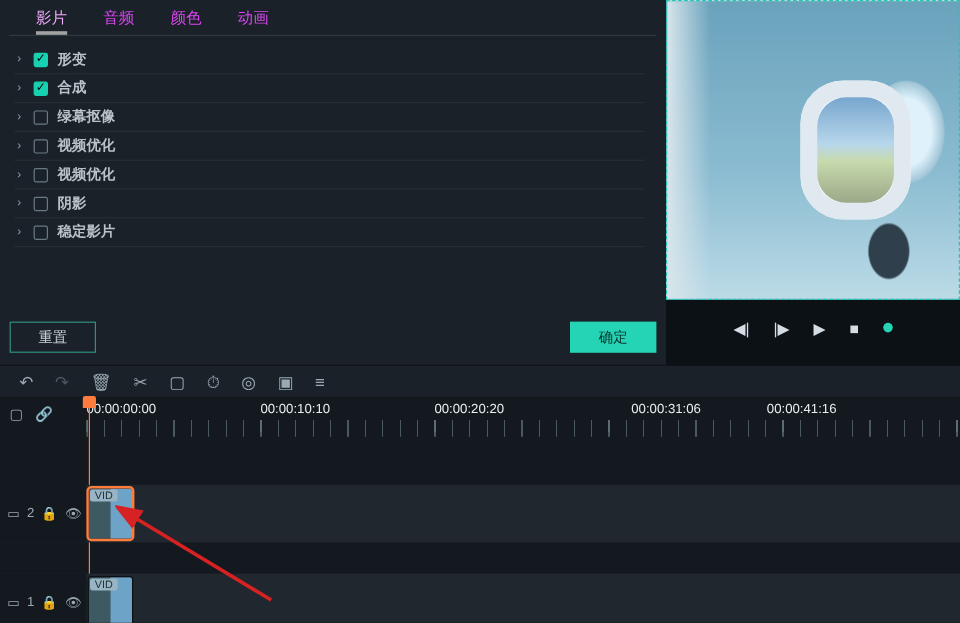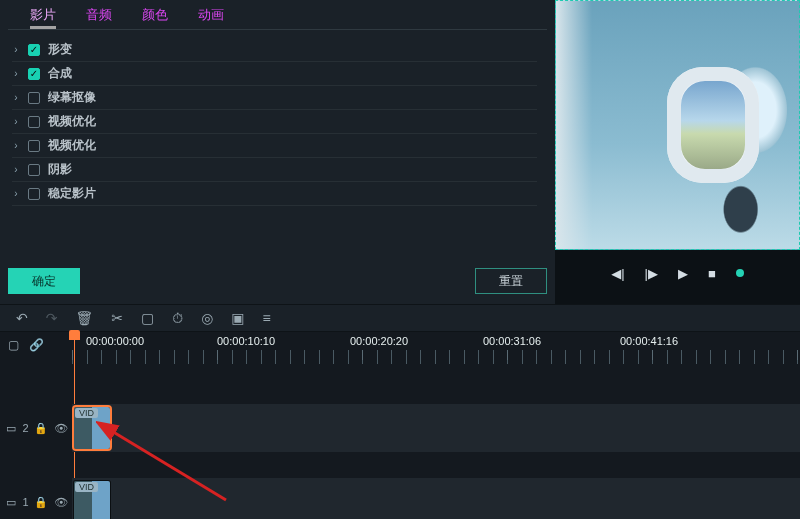--- a/index.html
+++ b/index.html
@@ -117,22 +117,22 @@
         <span class="ck"></span>
         <span class="row-label">阴影</span>
       </div>
       <div class="row">
         <span class="chev">›</span>
         <span class="ck"></span>
         <span class="row-label">稳定影片</span>
       </div>
     </div>
     <div class="btns">
+      <div class="btn reset">重置</div>
       <div class="btn ok">确定</div>
-      <div class="btn reset">重置</div>
     </div>
   </div>
 
   <div class="preview">
     <div class="frame">
       <div class="shade-l"></div>
       <div class="window">
           <div class="sky"></div>
         </div>
       <div class="handle"></div>
@@ -159,25 +159,25 @@
   <span>≡</span>
 </div>
 
 <div class="timeline">
   <div class="ruler">
     <div class="corner">
       <span>▢</span>
       <span>🔗</span>
     </div>
     <div class="ruler-inner">
-      <span class="tc" style="left:14px">00:00:00:00</span>
+      <span class="tc" style="left:0px">00:00:00:00</span>
       <span class="tc" style="left:145px">00:00:10:10</span>
-      <span class="tc" style="left:278px">00:00:20:20</span>
-      <span class="tc" style="left:411px">00:00:31:06</span>
-      <span class="tc" style="left:548px">00:00:41:16</span>
+      <span class="tc" style="left:290px">00:00:20:20</span>
+      <span class="tc" style="left:454px">00:00:31:06</span>
+      <span class="tc" style="left:567px">00:00:41:16</span>
       <div class="ticks"></div>
       <div class="ticks major"></div>
     </div>
   </div>
 
   <div class="playhead"></div>
 
   <div class="track t2">
     <div class="track-left">
       <span>▭</span>

